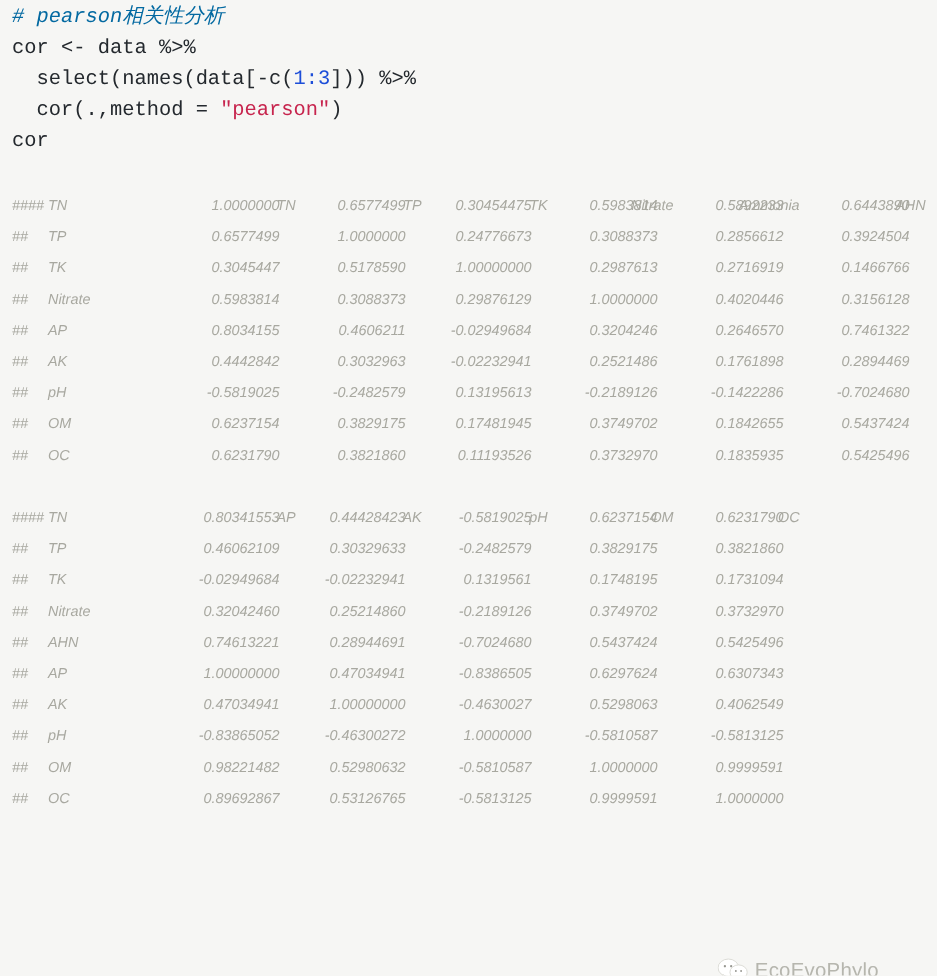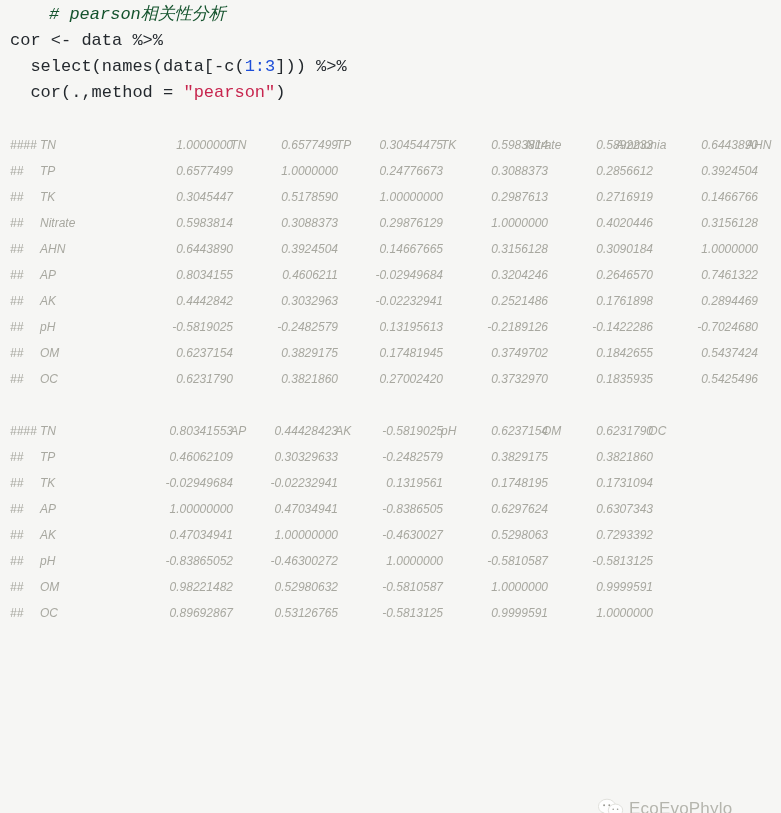--- a/index.html
+++ b/index.html
@@ -34,23 +34,22 @@
   }
 
   
   .code {
     color: #24292e;
     font-style: normal;
     font-size: 17px;
     font-family: "Liberation Mono", "DejaVu Sans Mono", monospace;
   }
   .code .cmt {
-    color: #14532d;
+    color: #0369a1;
     font-style: italic;
-    margin-left: 39px;
   }
   .code .str { color: #c7254e; }
   .code .num { color: #1d4ed8; }
 
   
   .out {
     color: #a8a8a0;
     font-style: italic;
     font-size: 12px;
     font-family: Liberation Sans, sans-serif;
@@ -97,48 +96,50 @@
 <div id="console">
 
   <div class="line code"><span class="cmt"># pearson相关性分析</span></div>
 
   <div class="line code"><span>cor &lt;- data %&gt;%</span></div>
 
   <div class="line code"><span>  select(names(data[-c(</span><span class="num">1:3</span><span>])) %&gt;%</span></div>
 
   <div class="line code"><span>  cor(.,method = </span><span class="str">"pearson"</span><span>)</span></div>
 
+  <div class="line code"><span>cor</span></div>
 
   <div class="line out">
     <span class="hash">##</span><span class="rowlab"></span><span class="cell">TN</span><span class="cell">TP</span><span class="cell">TK</span><span class="cell">Nitrate</span><span class="cell">Ammonia</span><span class="cell">AHN</span>
   </div>
 
   <div id="block1-rows">
       <div class="line out"><span class="hash">##</span><span class="rowlab">TN</span><span class="cell">1.0000000</span><span class="cell">0.6577499</span><span class="cell">0.30454475</span><span class="cell">0.5983814</span><span class="cell">0.5892233</span><span class="cell">0.6443890</span></div>
       <div class="line out"><span class="hash">##</span><span class="rowlab">TP</span><span class="cell">0.6577499</span><span class="cell">1.0000000</span><span class="cell">0.24776673</span><span class="cell">0.3088373</span><span class="cell">0.2856612</span><span class="cell">0.3924504</span></div>
       <div class="line out"><span class="hash">##</span><span class="rowlab">TK</span><span class="cell">0.3045447</span><span class="cell">0.5178590</span><span class="cell">1.00000000</span><span class="cell">0.2987613</span><span class="cell">0.2716919</span><span class="cell">0.1466766</span></div>
       <div class="line out"><span class="hash">##</span><span class="rowlab">Nitrate</span><span class="cell">0.5983814</span><span class="cell">0.3088373</span><span class="cell">0.29876129</span><span class="cell">1.0000000</span><span class="cell">0.4020446</span><span class="cell">0.3156128</span></div>
-      <div class="line out"><span class="hash">##</span><span class="rowlab">AHN</span><span class="cell">0.6443890</span><span class="cell">0.3924504</span><span class="cell">0.14667665</span><span class="cell">0.3156128</span><span class="cell">0.3090184</span><span class="cell">1.0000000</span></div>
       <div class="line out"><span class="hash">##</span><span class="rowlab">AP</span><span class="cell">0.8034155</span><span class="cell">0.4606211</span><span class="cell">-0.02949684</span><span class="cell">0.3204246</span><span class="cell">0.2646570</span><span class="cell">0.7461322</span></div>
       <div class="line out"><span class="hash">##</span><span class="rowlab">AK</span><span class="cell">0.4442842</span><span class="cell">0.3032963</span><span class="cell">-0.02232941</span><span class="cell">0.2521486</span><span class="cell">0.1761898</span><span class="cell">0.2894469</span></div>
       <div class="line out"><span class="hash">##</span><span class="rowlab">pH</span><span class="cell">-0.5819025</span><span class="cell">-0.2482579</span><span class="cell">0.13195613</span><span class="cell">-0.2189126</span><span class="cell">-0.1422286</span><span class="cell">-0.7024680</span></div>
       <div class="line out"><span class="hash">##</span><span class="rowlab">OM</span><span class="cell">0.6237154</span><span class="cell">0.3829175</span><span class="cell">0.17481945</span><span class="cell">0.3749702</span><span class="cell">0.1842655</span><span class="cell">0.5437424</span></div>
-      <div class="line out"><span class="hash">##</span><span class="rowlab">OC</span><span class="cell">0.6231790</span><span class="cell">0.3821860</span><span class="cell">0.27002420</span><span class="cell">0.3732970</span><span class="cell">0.1835935</span><span class="cell">0.5425496</span></div>
+      <div class="line out"><span class="hash">##</span><span class="rowlab">OC</span><span class="cell">0.6231790</span><span class="cell">0.3821860</span><span class="cell">0.11193526</span><span class="cell">0.3732970</span><span class="cell">0.1835935</span><span class="cell">0.5425496</span></div>
     </div>
 
   <div class="line out">
     <span class="hash">##</span><span class="rowlab"></span><span class="cell">AP</span><span class="cell">AK</span><span class="cell">pH</span><span class="cell">OM</span><span class="cell">OC</span>
   </div>
 
   <div id="block2-rows">
       <div class="line out"><span class="hash">##</span><span class="rowlab">TN</span><span class="cell">0.80341553</span><span class="cell">0.44428423</span><span class="cell">-0.5819025</span><span class="cell">0.6237154</span><span class="cell">0.6231790</span></div>
       <div class="line out"><span class="hash">##</span><span class="rowlab">TP</span><span class="cell">0.46062109</span><span class="cell">0.30329633</span><span class="cell">-0.2482579</span><span class="cell">0.3829175</span><span class="cell">0.3821860</span></div>
       <div class="line out"><span class="hash">##</span><span class="rowlab">TK</span><span class="cell">-0.02949684</span><span class="cell">-0.02232941</span><span class="cell">0.1319561</span><span class="cell">0.1748195</span><span class="cell">0.1731094</span></div>
+      <div class="line out"><span class="hash">##</span><span class="rowlab">Nitrate</span><span class="cell">0.32042460</span><span class="cell">0.25214860</span><span class="cell">-0.2189126</span><span class="cell">0.3749702</span><span class="cell">0.3732970</span></div>
+      <div class="line out"><span class="hash">##</span><span class="rowlab">AHN</span><span class="cell">0.74613221</span><span class="cell">0.28944691</span><span class="cell">-0.7024680</span><span class="cell">0.5437424</span><span class="cell">0.5425496</span></div>
       <div class="line out"><span class="hash">##</span><span class="rowlab">AP</span><span class="cell">1.00000000</span><span class="cell">0.47034941</span><span class="cell">-0.8386505</span><span class="cell">0.6297624</span><span class="cell">0.6307343</span></div>
-      <div class="line out"><span class="hash">##</span><span class="rowlab">AK</span><span class="cell">0.47034941</span><span class="cell">1.00000000</span><span class="cell">-0.4630027</span><span class="cell">0.5298063</span><span class="cell">0.7293392</span></div>
+      <div class="line out"><span class="hash">##</span><span class="rowlab">AK</span><span class="cell">0.47034941</span><span class="cell">1.00000000</span><span class="cell">-0.4630027</span><span class="cell">0.5298063</span><span class="cell">0.4062549</span></div>
       <div class="line out"><span class="hash">##</span><span class="rowlab">pH</span><span class="cell">-0.83865052</span><span class="cell">-0.46300272</span><span class="cell">1.0000000</span><span class="cell">-0.5810587</span><span class="cell">-0.5813125</span></div>
       <div class="line out"><span class="hash">##</span><span class="rowlab">OM</span><span class="cell">0.98221482</span><span class="cell">0.52980632</span><span class="cell">-0.5810587</span><span class="cell">1.0000000</span><span class="cell">0.9999591</span></div>
       <div class="line out"><span class="hash">##</span><span class="rowlab">OC</span><span class="cell">0.89692867</span><span class="cell">0.53126765</span><span class="cell">-0.5813125</span><span class="cell">0.9999591</span><span class="cell">1.0000000</span></div>
     </div>
 
 </div>
 
 <div id="watermark">
   <span>
     <svg width="26" height="21" viewBox="0 0 26 21" aria-hidden="true">

